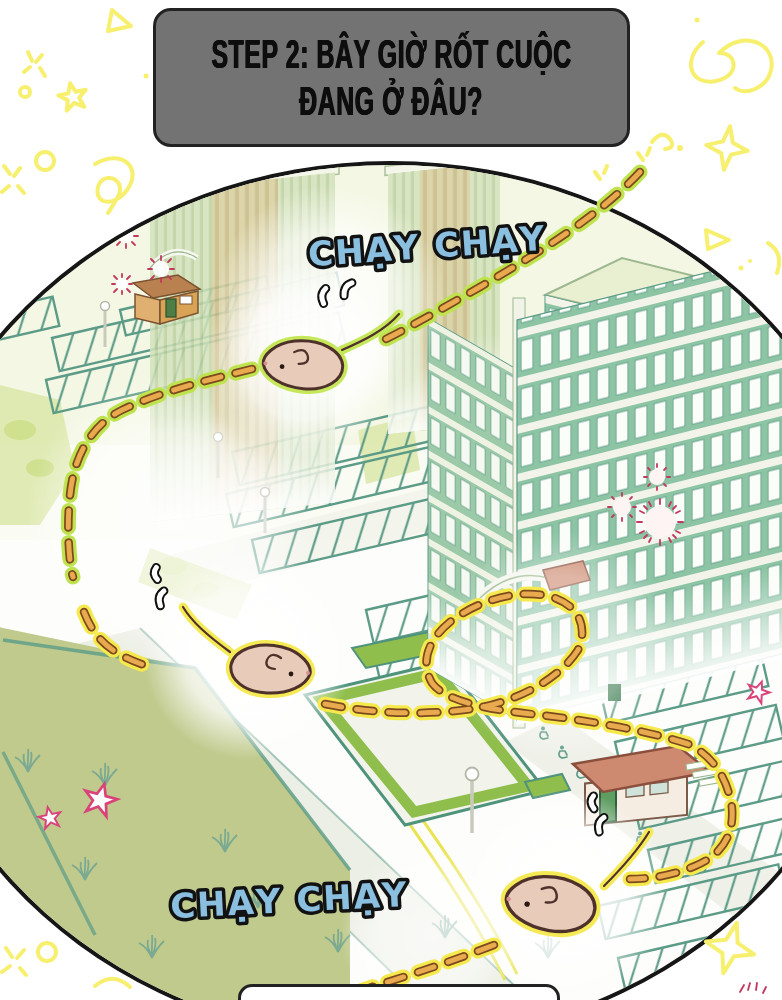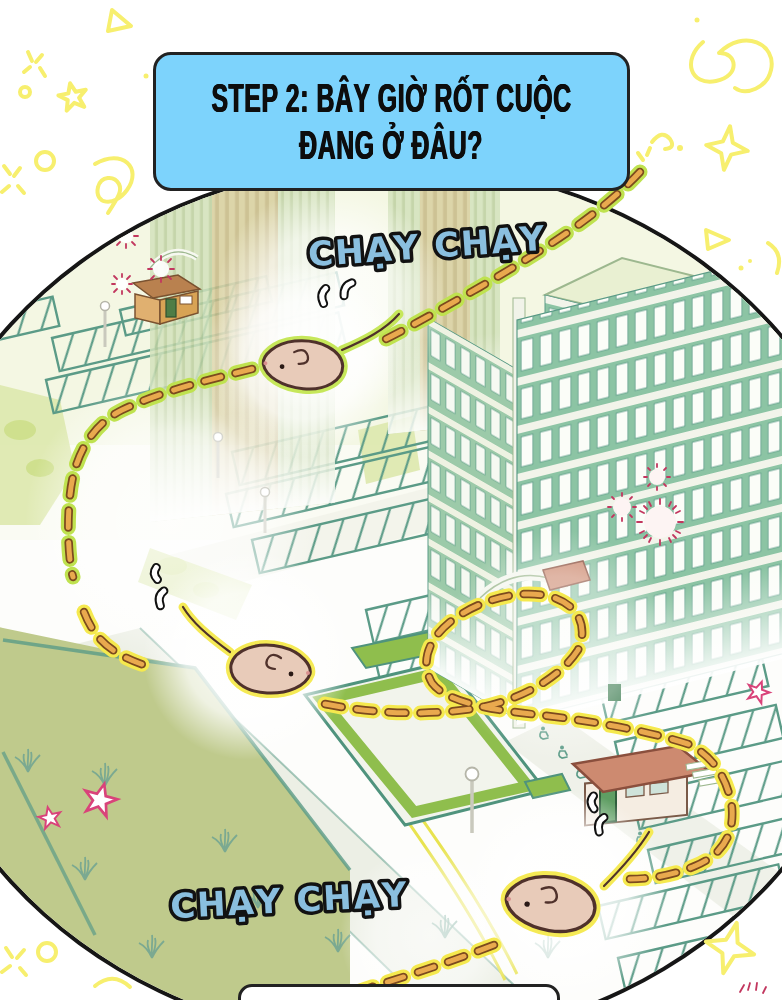--- a/index.html
+++ b/index.html
@@ -21,23 +21,23 @@
     --guard-tan:#d8a355;
     --sparkle-crimson:#c2375f;
   }
   html,body{margin:0;padding:0;}
   body{width:782px;height:1000px;position:relative;overflow:hidden;background:#ffffff;
        font-family:"Liberation Sans",sans-serif;}
   .scene-circle{position:absolute;left:-102px;top:161px;width:978px;height:876px;
        border:4px solid var(--outline);border-radius:50%;background:#fdfdfb;overflow:hidden;z-index:5;}
   .scene-circle svg{display:block;}
   .overlay{position:absolute;left:0;top:0;width:782px;height:1000px;z-index:30;pointer-events:none;}
-  .title-box{position:absolute;left:153px;top:8px;width:477px;height:139px;background:#7dd3fc;
+  .title-box{position:absolute;left:153px;top:8px;width:477px;height:139px;background:#737373;
        border:3.5px solid #222;border-radius:18px;z-index:40;box-sizing:border-box;
-       display:flex;flex-direction:column;justify-content:center;align-items:center;margin-top:44px;}
+       display:flex;flex-direction:column;justify-content:center;align-items:center;}
   .title-line{font-weight:700;font-size:40px;line-height:47px;color:#0d0d0d;white-space:nowrap;
        transform:scaleX(0.62);letter-spacing:1px;
        text-shadow:0.8px 0 #0d0d0d,-0.8px 0 #0d0d0d;}
   .bottom-box{position:absolute;left:238px;top:984px;width:322px;height:60px;background:#ffffff;
        border:3.5px solid #222;border-radius:14px;z-index:40;box-sizing:border-box;}
   .sfx{font-family:"DejaVu Sans",sans-serif;font-weight:bold;font-size:34px;
        fill:var(--sfx-fill);stroke:#121212;stroke-width:7px;paint-order:stroke;
        stroke-linejoin:round;letter-spacing:2px;}
   .doodle{stroke:var(--doodle-yellow);stroke-width:4;fill:none;stroke-linecap:round;stroke-linejoin:round;}
   .doodle-fill{fill:var(--doodle-yellow);stroke:none;}

